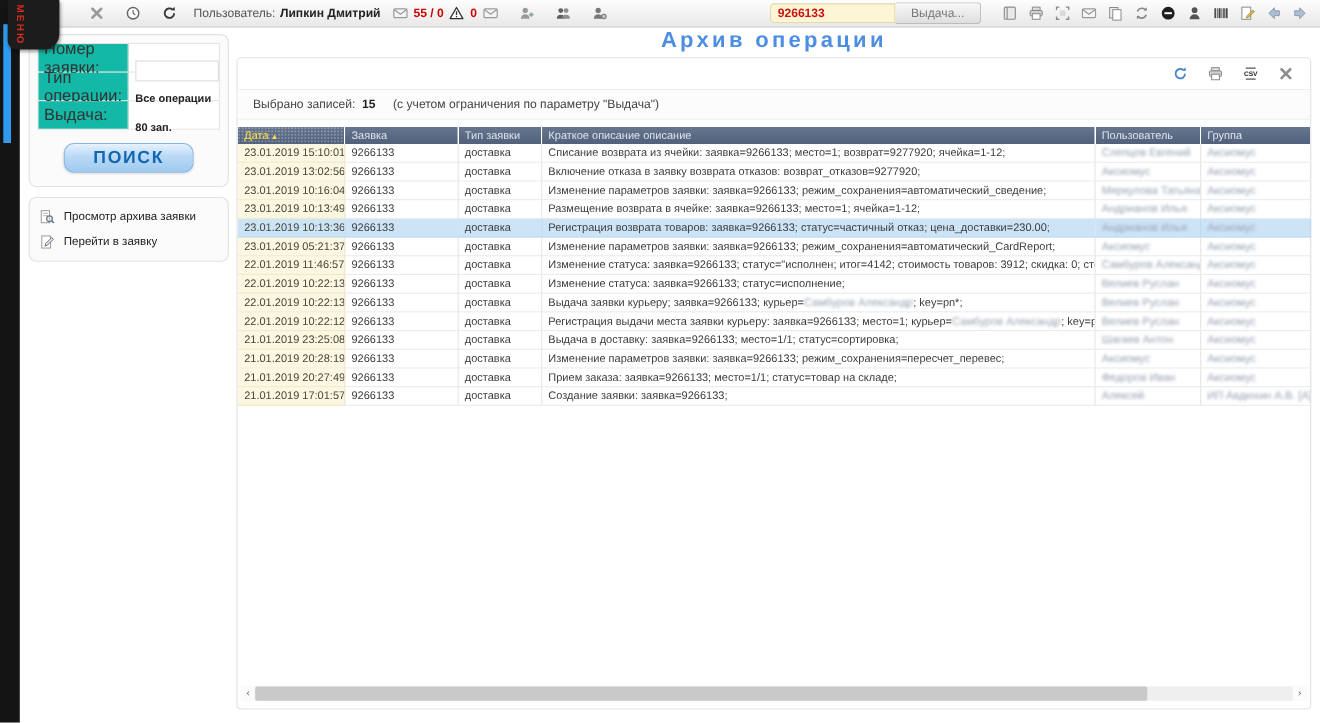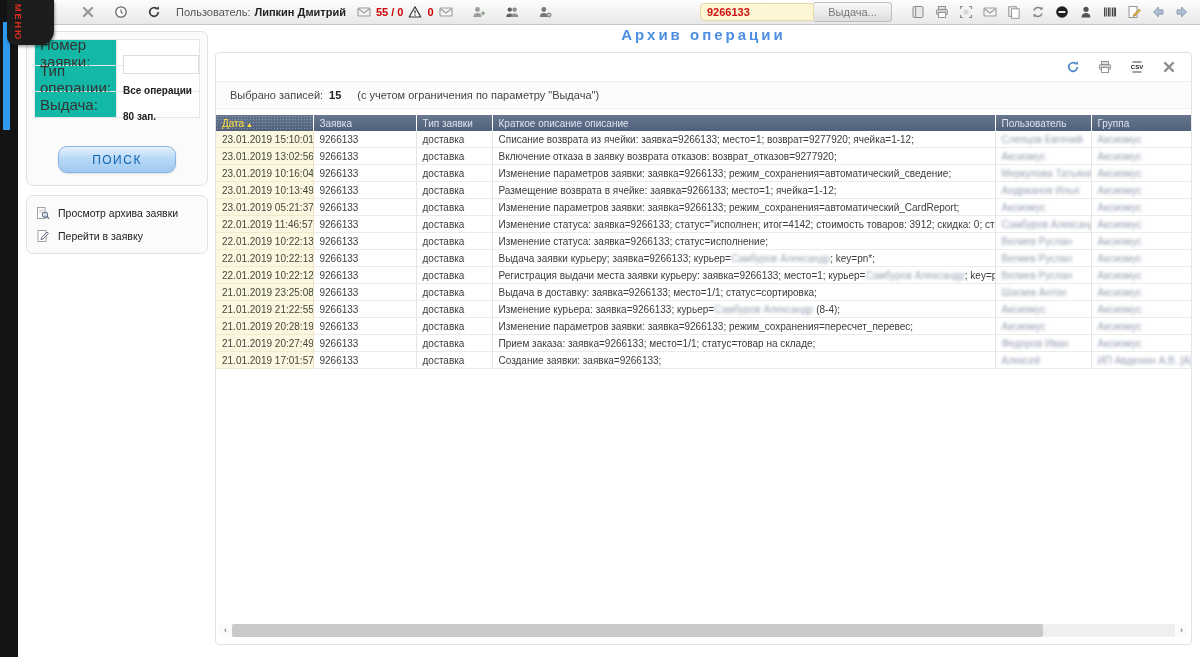--- a/index.html
+++ b/index.html
@@ -35,29 +35,29 @@
   .sidebar{position:absolute;left:26px;top:31px;width:182px;z-index:3;}
   .sb-box{background:#fbfbfb;border:1px solid #e1e1e1;border-radius:7px;box-sizing:border-box;}
   .sb-form{padding:7px 7px 10px;}
   .form-grid{background:#fff;border:1px solid #e6e6e6;}
   .frow{display:flex;border-bottom:1px solid #e6e6e6;height:25px;align-items:stretch;}
   .frow:last-child{border-bottom:none;}
   .flabel{width:76px;border-right:1px solid #e6e6e6;font-size:15px;color:#333;
     display:flex;align-items:center;padding-left:5px;background:#14b8a6;}
   .fvalue{flex:1;display:flex;align-items:center;padding-left:6px;font-size:10px;font-weight:bold;color:#222;margin-top:24px;}
   .fvalue input{width:92%;height:17px;border:1px solid #ddd;font-size:10px;padding:0 3px;outline:none;}
-  .search-btn{display:block;margin:28px auto 2px;width:118px;height:27px;
+  .search-btn{display:block;margin:12px auto 2px;width:118px;height:27px;
     background:linear-gradient(#e6f2fd,#b9d9f6 45%,#a0caf0);
-    border:1px solid #88b4e2;border-radius:9px;color:#1266b2;font-weight:normal;
-    font-size:12px;letter-spacing:1.5px;cursor:pointer;box-shadow:0 1px 2px rgba(0,0,0,.12);}
+    border:1px solid #88b4e2;border-radius:9px;color:#1266b2;font-weight:bold;
+    font-size:16px;letter-spacing:1.5px;cursor:pointer;box-shadow:0 1px 2px rgba(0,0,0,.12);}
   .sb-links{margin-top:9px;padding:9px 8px;display:flex;flex-direction:column;gap:7px;}
   .sb-link{display:flex;align-items:center;gap:7px;font-size:10.5px;color:#222;cursor:pointer;}
   
   .page-title{position:absolute;left:215px;top:26px;width:977px;text-align:center;
-    font-size:15px;font-weight:bold;color:#4d8ee2;letter-spacing:3px;z-index:2;}
+    font-size:20px;font-weight:bold;color:#4d8ee2;letter-spacing:3px;z-index:2;}
   .panel{position:absolute;left:215px;top:52px;width:977px;height:593px;box-sizing:border-box;
     background:#fff;border:1px solid #e2e2e2;border-radius:4px;z-index:2;}
   .panel-icons{height:28px;display:flex;justify-content:flex-end;align-items:center;
     gap:16px;padding:0 14px;border-bottom:1px solid #ededed;}
   .selected-line{height:26px;display:flex;align-items:center;padding-left:14px;
     font-size:11px;color:#444;background:#fcfcfc;border-bottom:1px solid #f1f1f1;}
   .selected-line .cnt{font-weight:bold;color:#222;margin:0 16px 0 6px;}
   
   table.log{width:975px;border-collapse:collapse;table-layout:fixed;margin-top:6px;font-size:10px;}
   table.log th{height:16px;padding:0 6px;text-align:left;font-weight:normal;color:#dde4ef;
@@ -374,20 +374,28 @@
           <td><span class="blur">Аксиомус</span></td>
         </tr>
         <tr>
           <td class="date">23.01.2019 10:13:49</td>
           <td>9266133</td>
           <td>доставка</td>
           <td><span>Размещение возврата в ячейке: заявка=9266133; место=1; ячейка=1-12;</span></td>
           <td><span class="blur">Андрианов Илья</span></td>
           <td><span class="blur">Аксиомус</span></td>
         </tr>
+        <tr class="hl">
+          <td class="date">23.01.2019 10:13:36</td>
+          <td>9266133</td>
+          <td>доставка</td>
+          <td><span>Регистрация возврата товаров: заявка=9266133; статус=частичный отказ; цена_доставки=230.00;</span></td>
+          <td><span class="blur">Андрианов Илья</span></td>
+          <td><span class="blur">Аксиомус</span></td>
+        </tr>
         <tr>
           <td class="date">23.01.2019 05:21:37</td>
           <td>9266133</td>
           <td>доставка</td>
           <td><span>Изменение параметров заявки: заявка=9266133; режим_сохранения=автоматический_CardReport;</span></td>
           <td><span class="blur">Аксиомус</span></td>
           <td><span class="blur">Аксиомус</span></td>
         </tr>
         <tr>
           <td class="date">22.01.2019 11:46:57</td>
@@ -420,28 +428,20 @@
           <td><span>Регистрация выдачи места заявки курьеру: заявка=9266133; место=1; курьер=</span><span class="blur">Самбуров Александр</span><span>; key=pn*;</span></td>
           <td><span class="blur">Велиев Руслан</span></td>
           <td><span class="blur">Аксиомус</span></td>
         </tr>
         <tr>
           <td class="date">21.01.2019 23:25:08</td>
           <td>9266133</td>
           <td>доставка</td>
           <td><span>Выдача в доставку: заявка=9266133; место=1/1; статус=сортировка;</span></td>
           <td><span class="blur">Шагаев Антон</span></td>
-          <td><span class="blur">Аксиомус</span></td>
-        </tr>
-        <tr>
-          <td class="date">21.01.2019 21:22:55</td>
-          <td>9266133</td>
-          <td>доставка</td>
-          <td><span>Изменение курьера: заявка=9266133; курьер=</span><span class="blur">Самбуров Александр</span><span> (8-4);</span></td>
-          <td><span class="blur">Аксиомус</span></td>
           <td><span class="blur">Аксиомус</span></td>
         </tr>
         <tr>
           <td class="date">21.01.2019 20:28:19</td>
           <td>9266133</td>
           <td>доставка</td>
           <td><span>Изменение параметров заявки: заявка=9266133; режим_сохранения=пересчет_перевес;</span></td>
           <td><span class="blur">Аксиомус</span></td>
           <td><span class="blur">Аксиомус</span></td>
         </tr>

